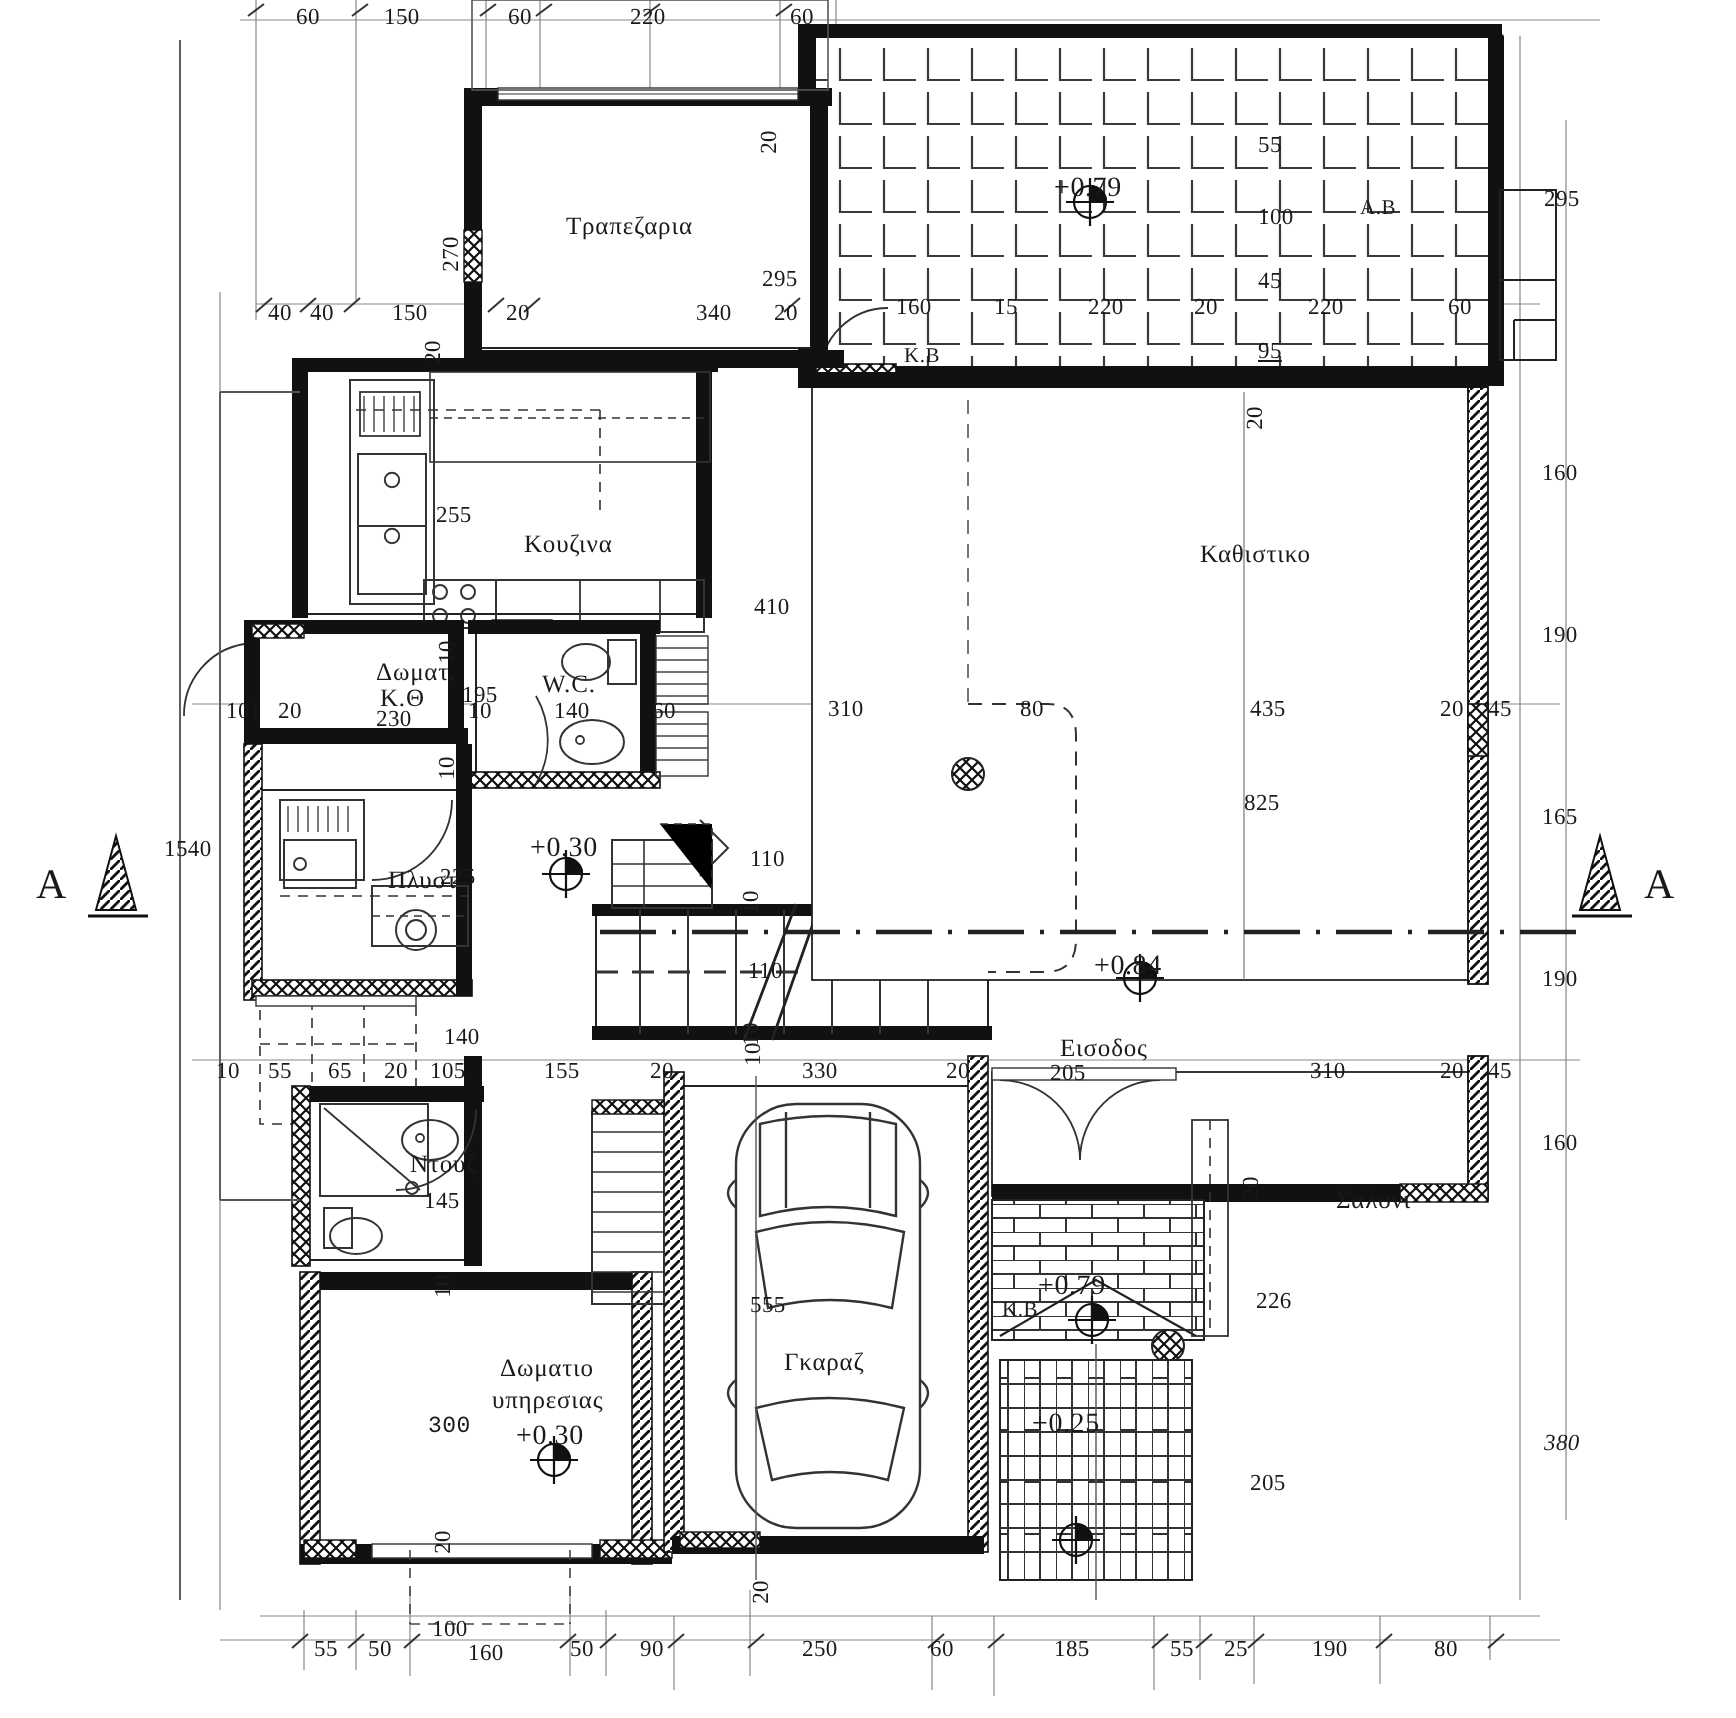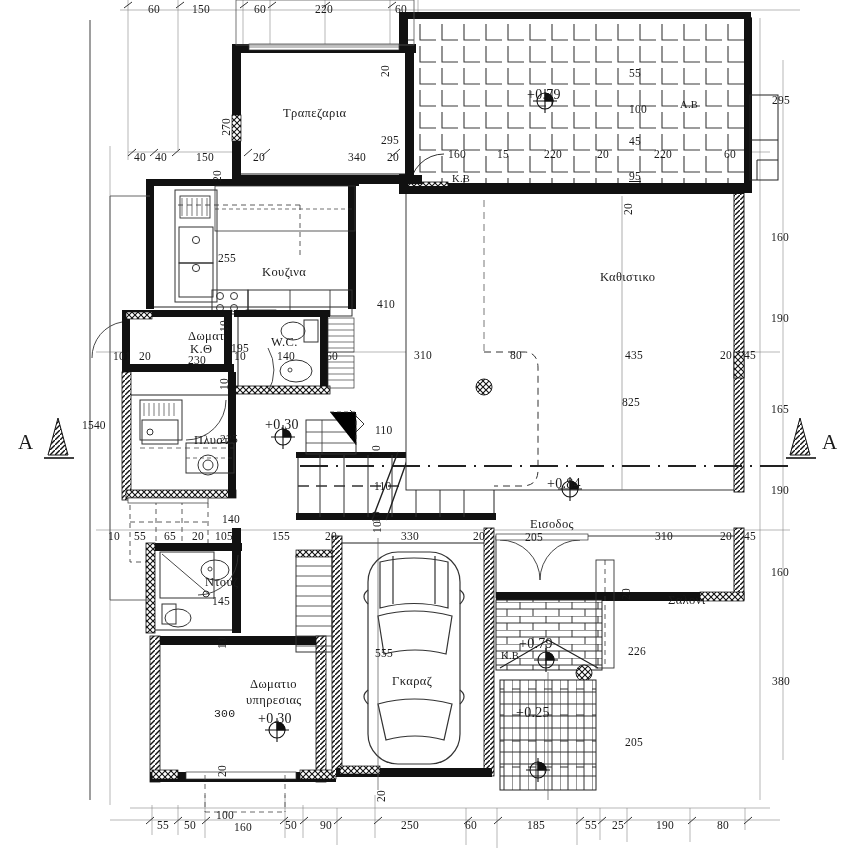--- a/index.html
+++ b/index.html
@@ -457,16 +457,16 @@
       <div class="lbl dim" style="left: 527px; top: 820px;">185</div>
       <div class="lbl dim" style="left: 585px; top: 820px;">55</div>
       <div class="lbl dim" style="left: 612px; top: 820px;">25</div>
       <div class="lbl dim" style="left: 656px; top: 820px;">190</div>
       <div class="lbl dim" style="left: 717px; top: 820px;">80</div>
       <div class="lbl dim" style="left: 771px; top: 232px;">160</div>
       <div class="lbl dim" style="left: 771px; top: 313px;">190</div>
       <div class="lbl dim" style="left: 771px; top: 404px;">165</div>
       <div class="lbl dim" style="left: 771px; top: 485px;">190</div>
       <div class="lbl dim" style="left: 771px; top: 567px;">160</div>
-      <div class="lbl dim" style="left: 772px; top: 676px;">380</div>
+      <div class="lbl dim" style="left: 772px; top: 717px; font-style: italic;">380</div>
     </div>
 
 </div>
 
 </body></html>

